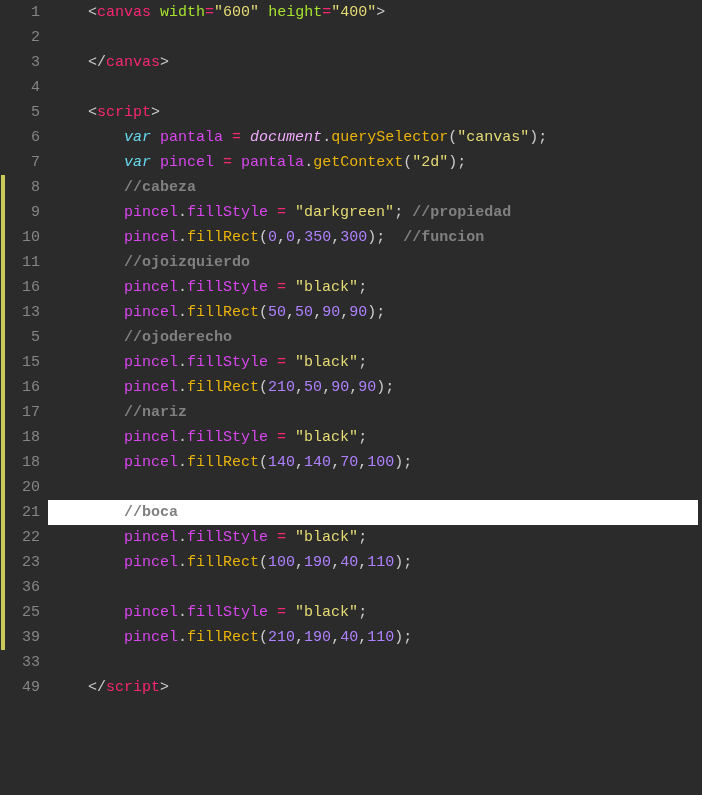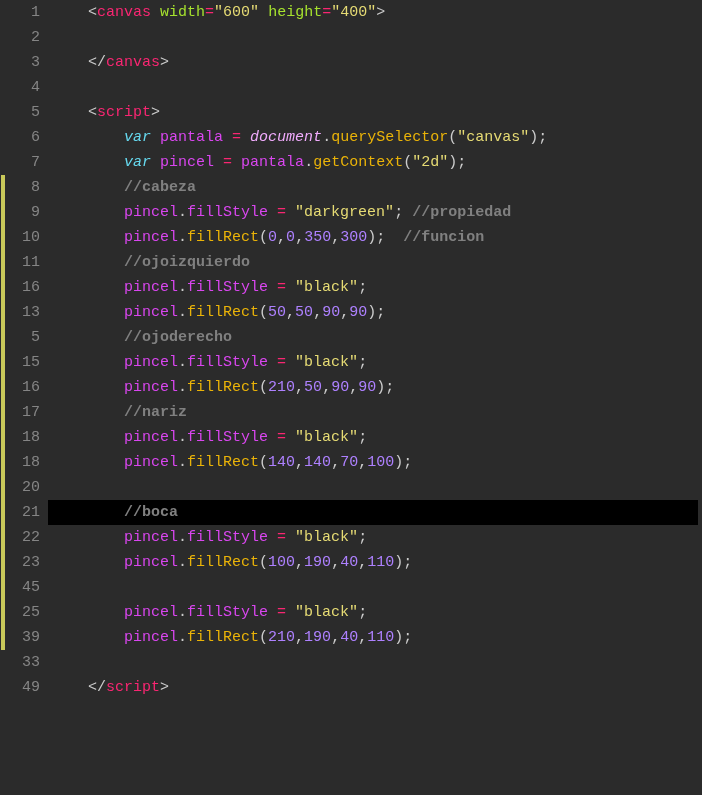--- a/index.html
+++ b/index.html
@@ -24,21 +24,21 @@
     box-sizing:border-box;
     user-select:none;
   }
   .code{
     flex:1;
     white-space:pre;
     padding-right:4px;
   }
   .ln{height:25px;}
   .code .ln{padding-left:4px;}
-  .code .ln.hl{background:#000000;}
+  .code .ln.hl{background:#ffffff;}
   
   .ang{color:#cccccc;}          
   .tag{color:#f92672;text-align:center;}          
   .attr{color:#a6e22e;}         
   .op{color:#f92672;}           
   .str{color:#e6db74;}          
   .kw{color:#66d9ef;font-style:italic;} 
   .ident{color:#d946ef;}        
   .obj{color:#f0abfc;font-style:italic;} 
   .call{color:#eab308;}         
@@ -97,20 +97,20 @@
       <div class="ln">5</div>
       <div class="ln">15</div>
       <div class="ln">16</div>
       <div class="ln">17</div>
       <div class="ln">18</div>
       <div class="ln">18</div>
       <div class="ln">20</div>
       <div class="ln">21</div>
       <div class="ln">22</div>
       <div class="ln">23</div>
-      <div class="ln">45</div>
+      <div class="ln">36</div>
       <div class="ln">25</div>
       <div class="ln">39</div>
       <div class="ln">33</div>
       <div class="ln">49</div>
     </div>
   <div class="code"><div class="ln">    <span class="ang">&lt;</span><span class="tag">canvas</span><span class="pun"> </span><span class="attr">width</span><span class="op">=</span><span class="str">"600"</span><span class="pun"> </span><span class="attr">height</span><span class="op">=</span><span class="str">"400"</span><span class="ang">&gt;</span></div><div class="ln"> </div><div class="ln">    <span class="ang">&lt;/</span><span class="tag">canvas</span><span class="ang">&gt;</span></div><div class="ln"> </div><div class="ln">    <span class="ang">&lt;</span><span class="tag">script</span><span class="ang">&gt;</span></div><div class="ln">        <span class="kw">var</span><span class="pun"> </span><span class="ident">pantala</span><span class="pun"> </span><span class="op">=</span><span class="pun"> </span><span class="obj">document</span><span class="pun">.</span><span class="call">querySelector</span><span class="pun">(</span><span class="str">"canvas"</span><span class="pun">);</span></div><div class="ln">        <span class="kw">var</span><span class="pun"> </span><span class="ident">pincel</span><span class="pun"> </span><span class="op">=</span><span class="pun"> </span><span class="ident">pantala</span><span class="pun">.</span><span class="call">getContext</span><span class="pun">(</span><span class="str">"2d"</span><span class="pun">);</span></div><div class="ln">        <span class="cmt">//cabeza</span></div><div class="ln">        <span class="ident">pincel</span><span class="pun">.</span><span class="ident">fillStyle</span><span class="pun"> </span><span class="op">=</span><span class="pun"> </span><span class="str">"darkgreen"</span><span class="pun">; </span><span class="cmt">//propiedad</span></div><div class="ln">        <span class="ident">pincel</span><span class="pun">.</span><span class="call">fillRect</span><span class="pun">(</span><span class="num">0</span><span class="pun">,</span><span class="num">0</span><span class="pun">,</span><span class="num">350</span><span class="pun">,</span><span class="num">300</span><span class="pun">);  </span><span class="cmt">//funcion</span></div><div class="ln">        <span class="cmt">//ojoizquierdo</span></div><div class="ln">        <span class="ident">pincel</span><span class="pun">.</span><span class="ident">fillStyle</span><span class="pun"> </span><span class="op">=</span><span class="pun"> </span><span class="str">"black"</span><span class="pun">;</span></div><div class="ln">        <span class="ident">pincel</span><span class="pun">.</span><span class="call">fillRect</span><span class="pun">(</span><span class="num">50</span><span class="pun">,</span><span class="num">50</span><span class="pun">,</span><span class="num">90</span><span class="pun">,</span><span class="num">90</span><span class="pun">);</span></div><div class="ln">        <span class="cmt">//ojoderecho</span></div><div class="ln">        <span class="ident">pincel</span><span class="pun">.</span><span class="ident">fillStyle</span><span class="pun"> </span><span class="op">=</span><span class="pun"> </span><span class="str">"black"</span><span class="pun">;</span></div><div class="ln">        <span class="ident">pincel</span><span class="pun">.</span><span class="call">fillRect</span><span class="pun">(</span><span class="num">210</span><span class="pun">,</span><span class="num">50</span><span class="pun">,</span><span class="num">90</span><span class="pun">,</span><span class="num">90</span><span class="pun">);</span></div><div class="ln">        <span class="cmt">//nariz</span></div><div class="ln">        <span class="ident">pincel</span><span class="pun">.</span><span class="ident">fillStyle</span><span class="pun"> </span><span class="op">=</span><span class="pun"> </span><span class="str">"black"</span><span class="pun">;</span></div><div class="ln">        <span class="ident">pincel</span><span class="pun">.</span><span class="call">fillRect</span><span class="pun">(</span><span class="num">140</span><span class="pun">,</span><span class="num">140</span><span class="pun">,</span><span class="num">70</span><span class="pun">,</span><span class="num">100</span><span class="pun">);</span></div><div class="ln"> </div><div class="ln hl">        <span class="cmt">//boca</span></div><div class="ln">        <span class="ident">pincel</span><span class="pun">.</span><span class="ident">fillStyle</span><span class="pun"> </span><span class="op">=</span><span class="pun"> </span><span class="str">"black"</span><span class="pun">;</span></div><div class="ln">        <span class="ident">pincel</span><span class="pun">.</span><span class="call">fillRect</span><span class="pun">(</span><span class="num">100</span><span class="pun">,</span><span class="num">190</span><span class="pun">,</span><span class="num">40</span><span class="pun">,</span><span class="num">110</span><span class="pun">);</span></div><div class="ln"> </div><div class="ln">        <span class="ident">pincel</span><span class="pun">.</span><span class="ident">fillStyle</span><span class="pun"> </span><span class="op">=</span><span class="pun"> </span><span class="str">"black"</span><span class="pun">;</span></div><div class="ln">        <span class="ident">pincel</span><span class="pun">.</span><span class="call">fillRect</span><span class="pun">(</span><span class="num">210</span><span class="pun">,</span><span class="num">190</span><span class="pun">,</span><span class="num">40</span><span class="pun">,</span><span class="num">110</span><span class="pun">);</span></div><div class="ln"> </div><div class="ln">    <span class="ang">&lt;/</span><span class="tag">script</span><span class="ang">&gt;</span></div></div>
 </div>
 
 </body></html>

